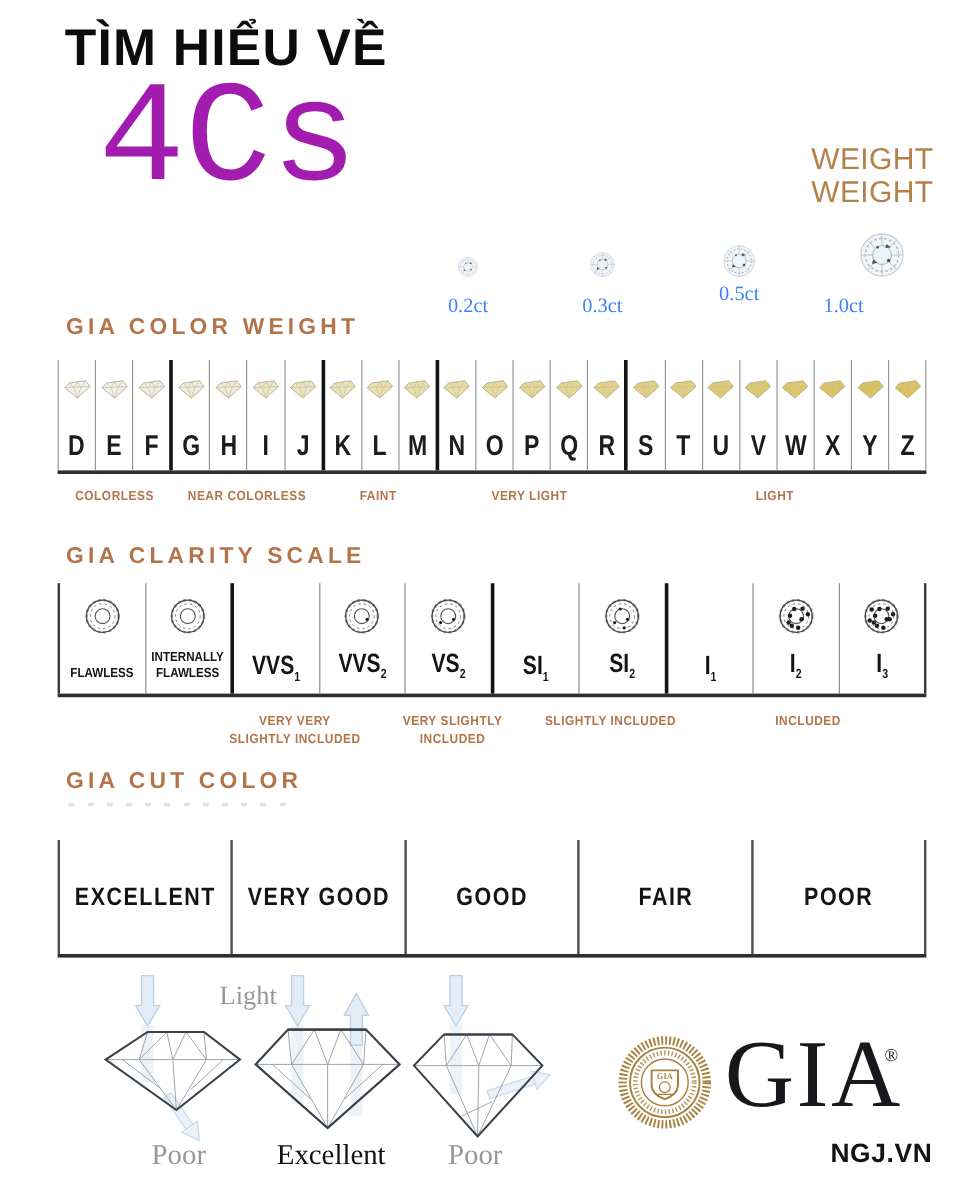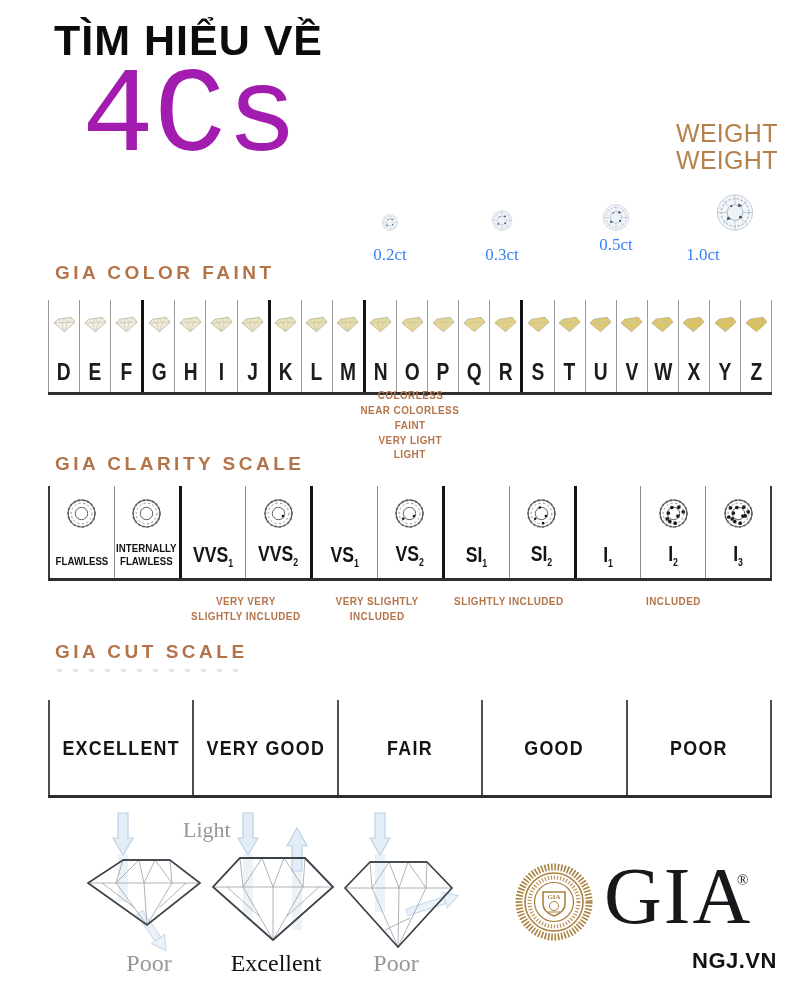--- a/index.html
+++ b/index.html
@@ -155,21 +155,21 @@
     <g fill="#3e5368">
             <polygon points="24,10 28,13 23,14"></polygon>
             <polygon points="12,24 16,27 11,28"></polygon>
       <circle cx="26" cy="25" r="1.6"></circle>
             <circle cx="16" cy="13" r="1.2"></circle>
           </g>
   </svg></div>
       <div class="abs carat-label" style="left: 703px; top: 245px;">1.0ct</div>
     </div>
 
-  <div class="abs scale-heading" style="left:55px;top:262px;">GIA COLOR FAINT</div>
+  <div class="abs scale-heading" style="left:55px;top:262px;">GIA COLOR WEIGHT</div>
   <div class="abs scale-row color-row" style="left:48px;top:300px;width:724px;height:95px;">
       <div class="cell">
         <svg width="25" height="17" viewBox="0 0 26 17">
     <polygon points="6,3 20,1 24,6 13,16 2,7" fill="#f1f0ea" stroke="#b5ae93" stroke-width="0.8"></polygon>
     <polyline points="2,7 24,6" stroke="#c6bfa2" stroke-width="0.7" fill="none"></polyline>
     <polyline points="6,3 10,7 13,2 16,7 20,1" stroke="#ccc5a8" stroke-width="0.7" fill="none"></polyline>
     <polyline points="10,7 13,16 16,7" stroke="#ccc5a8" stroke-width="0.7" fill="none"></polyline>
   </svg>
         <span class="color-letter">D</span>
       </div>
@@ -365,21 +365,21 @@
       <div class="cell">
         <svg width="25" height="17" viewBox="0 0 26 17">
     <polygon points="6,3 20,1 24,6 13,16 2,7" fill="#dbc04e" stroke="#b5ae93" stroke-width="0.8"></polygon>
     <polyline points="2,7 24,6" stroke="#c6bfa2" stroke-width="0.7" fill="none"></polyline>
     <polyline points="6,3 10,7 13,2 16,7 20,1" stroke="#ccc5a8" stroke-width="0.7" fill="none"></polyline>
     <polyline points="10,7 13,16 16,7" stroke="#ccc5a8" stroke-width="0.7" fill="none"></polyline>
   </svg>
         <span class="color-letter">Z</span>
       </div>
     </div>
-  <div class="abs group-strip" style="left:48px;top:388px;width:724px;flex-direction:column;">
+  <div class="abs group-strip" style="left:48px;top:407px;width:724px;">
       <div class="group-slot" style="flex: 3 1 0px;">
         <div class="group-label">COLORLESS</div>
       </div>
       <div class="group-slot" style="flex: 4 1 0px;">
         <div class="group-label">NEAR COLORLESS</div>
       </div>
       <div class="group-slot" style="flex: 3 1 0px;">
         <div class="group-label">FAINT</div>
       </div>
       <div class="group-slot" style="flex: 5 1 0px;">
@@ -429,31 +429,20 @@
       </div>
       <div class="cell">
         <svg width="31" height="31" viewBox="0 0 30 30">
     <circle cx="15" cy="15" r="13" fill="#fff" stroke="#3f3f3f" stroke-width="1"></circle>
     <circle cx="15" cy="15" r="13" fill="none" stroke="#555" stroke-width="2" stroke-dasharray="2.2 2.2" opacity="0.6"></circle>
     <circle cx="15" cy="15" r="10" fill="none" stroke="#777" stroke-width="0.8" stroke-dasharray="2 2.4"></circle>
     <circle cx="15" cy="15" r="6" fill="none" stroke="#555" stroke-width="0.9"></circle>
     <circle cx="19.3" cy="17.5" r="1.3" fill="#1d1d1d"></circle>
   </svg>
         <div class="clarity-grade"><span>VVS</span><sub>2</sub></div>
-      </div>
-      <div class="cell thick">
-        <svg width="31" height="31" viewBox="0 0 30 30">
-    <circle cx="15" cy="15" r="13" fill="#fff" stroke="#3f3f3f" stroke-width="1"></circle>
-    <circle cx="15" cy="15" r="13" fill="none" stroke="#555" stroke-width="2" stroke-dasharray="2.2 2.2" opacity="0.6"></circle>
-    <circle cx="15" cy="15" r="10" fill="none" stroke="#777" stroke-width="0.8" stroke-dasharray="2 2.4"></circle>
-    <circle cx="15" cy="15" r="6" fill="none" stroke="#555" stroke-width="0.9"></circle>
-    <circle cx="19.3" cy="17.5" r="1.3" fill="#1d1d1d"></circle>
-          <circle cx="8.9" cy="20.1" r="1.3" fill="#1d1d1d"></circle>
-  </svg>
-        <div class="clarity-grade"><span>VS</span><sub>1</sub></div>
       </div>
       <div class="cell">
         <svg width="31" height="31" viewBox="0 0 30 30">
     <circle cx="15" cy="15" r="13" fill="#fff" stroke="#3f3f3f" stroke-width="1"></circle>
     <circle cx="15" cy="15" r="13" fill="none" stroke="#555" stroke-width="2" stroke-dasharray="2.2 2.2" opacity="0.6"></circle>
     <circle cx="15" cy="15" r="10" fill="none" stroke="#777" stroke-width="0.8" stroke-dasharray="2 2.4"></circle>
     <circle cx="15" cy="15" r="6" fill="none" stroke="#555" stroke-width="0.9"></circle>
     <circle cx="19.3" cy="17.5" r="1.3" fill="#1d1d1d"></circle>
           <circle cx="8.9" cy="20.1" r="1.3" fill="#1d1d1d"></circle>
   </svg>
@@ -558,34 +547,34 @@
           <div>SLIGHTLY INCLUDED</div>
         </div>
       </div>
       <div class="group-slot" style="flex: 3 1 0px;">
         <div class="group-label">
           <div>INCLUDED</div>
         </div>
       </div>
     </div>
 
-  <div class="abs scale-heading" style="left:55px;top:641px;">GIA CUT SCALE</div>
+  <div class="abs scale-heading" style="left:55px;top:641px;">GIA CUT COLOR</div>
   <div class="abs ghost-dashes" style="left:57px;top:669px;"></div>
   <div class="abs scale-row cut-row" style="left:48px;top:700px;width:724px;height:98px;">
       <div class="cell">
         <span class="cut-label">EXCELLENT</span>
       </div>
       <div class="cell">
         <span class="cut-label">VERY GOOD</span>
       </div>
       <div class="cell">
+        <span class="cut-label">GOOD</span>
+      </div>
+      <div class="cell">
         <span class="cut-label">FAIR</span>
-      </div>
-      <div class="cell">
-        <span class="cut-label">GOOD</span>
       </div>
       <div class="cell">
         <span class="cut-label">POOR</span>
       </div>
     </div>
 
   <svg class="abs" style="left:55px;top:808px;" width="410" height="150" viewBox="0 0 410 150">
     <g stroke="#bcd2e6" fill="#e3edf7" stroke-width="1.2">
 
       <polygon points="63,5 73,5 73,30 78,30 68,47 58,30 63,30"></polygon>

